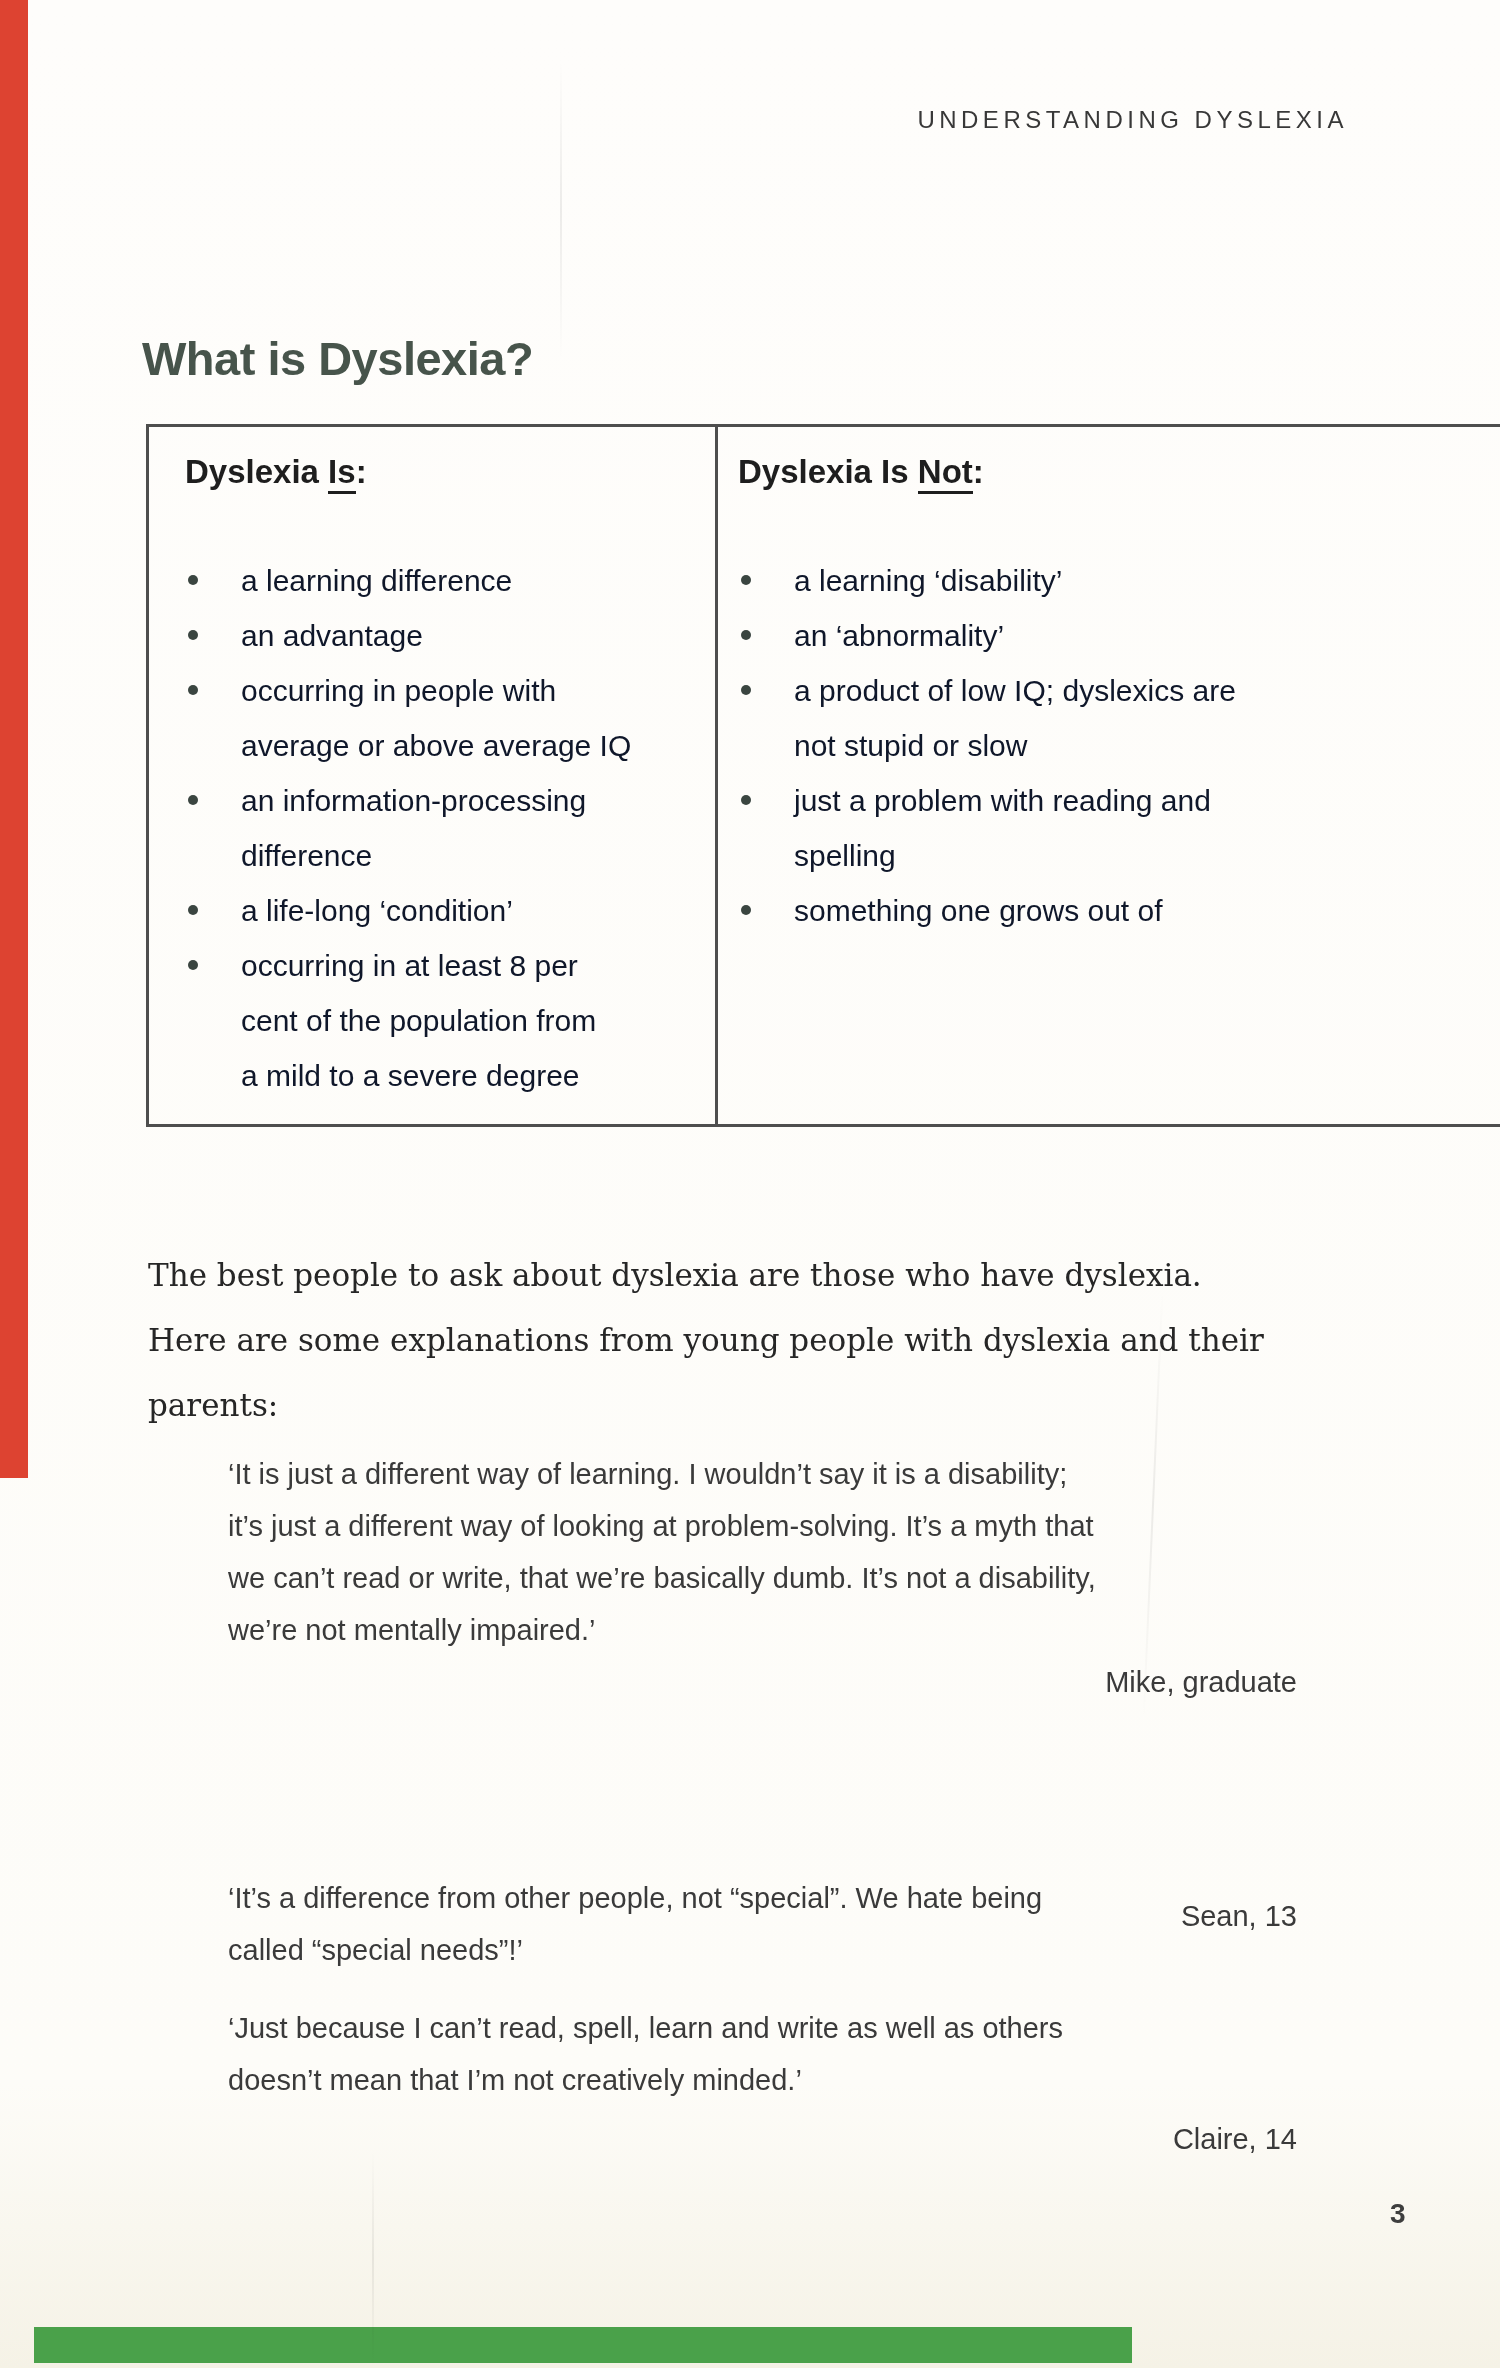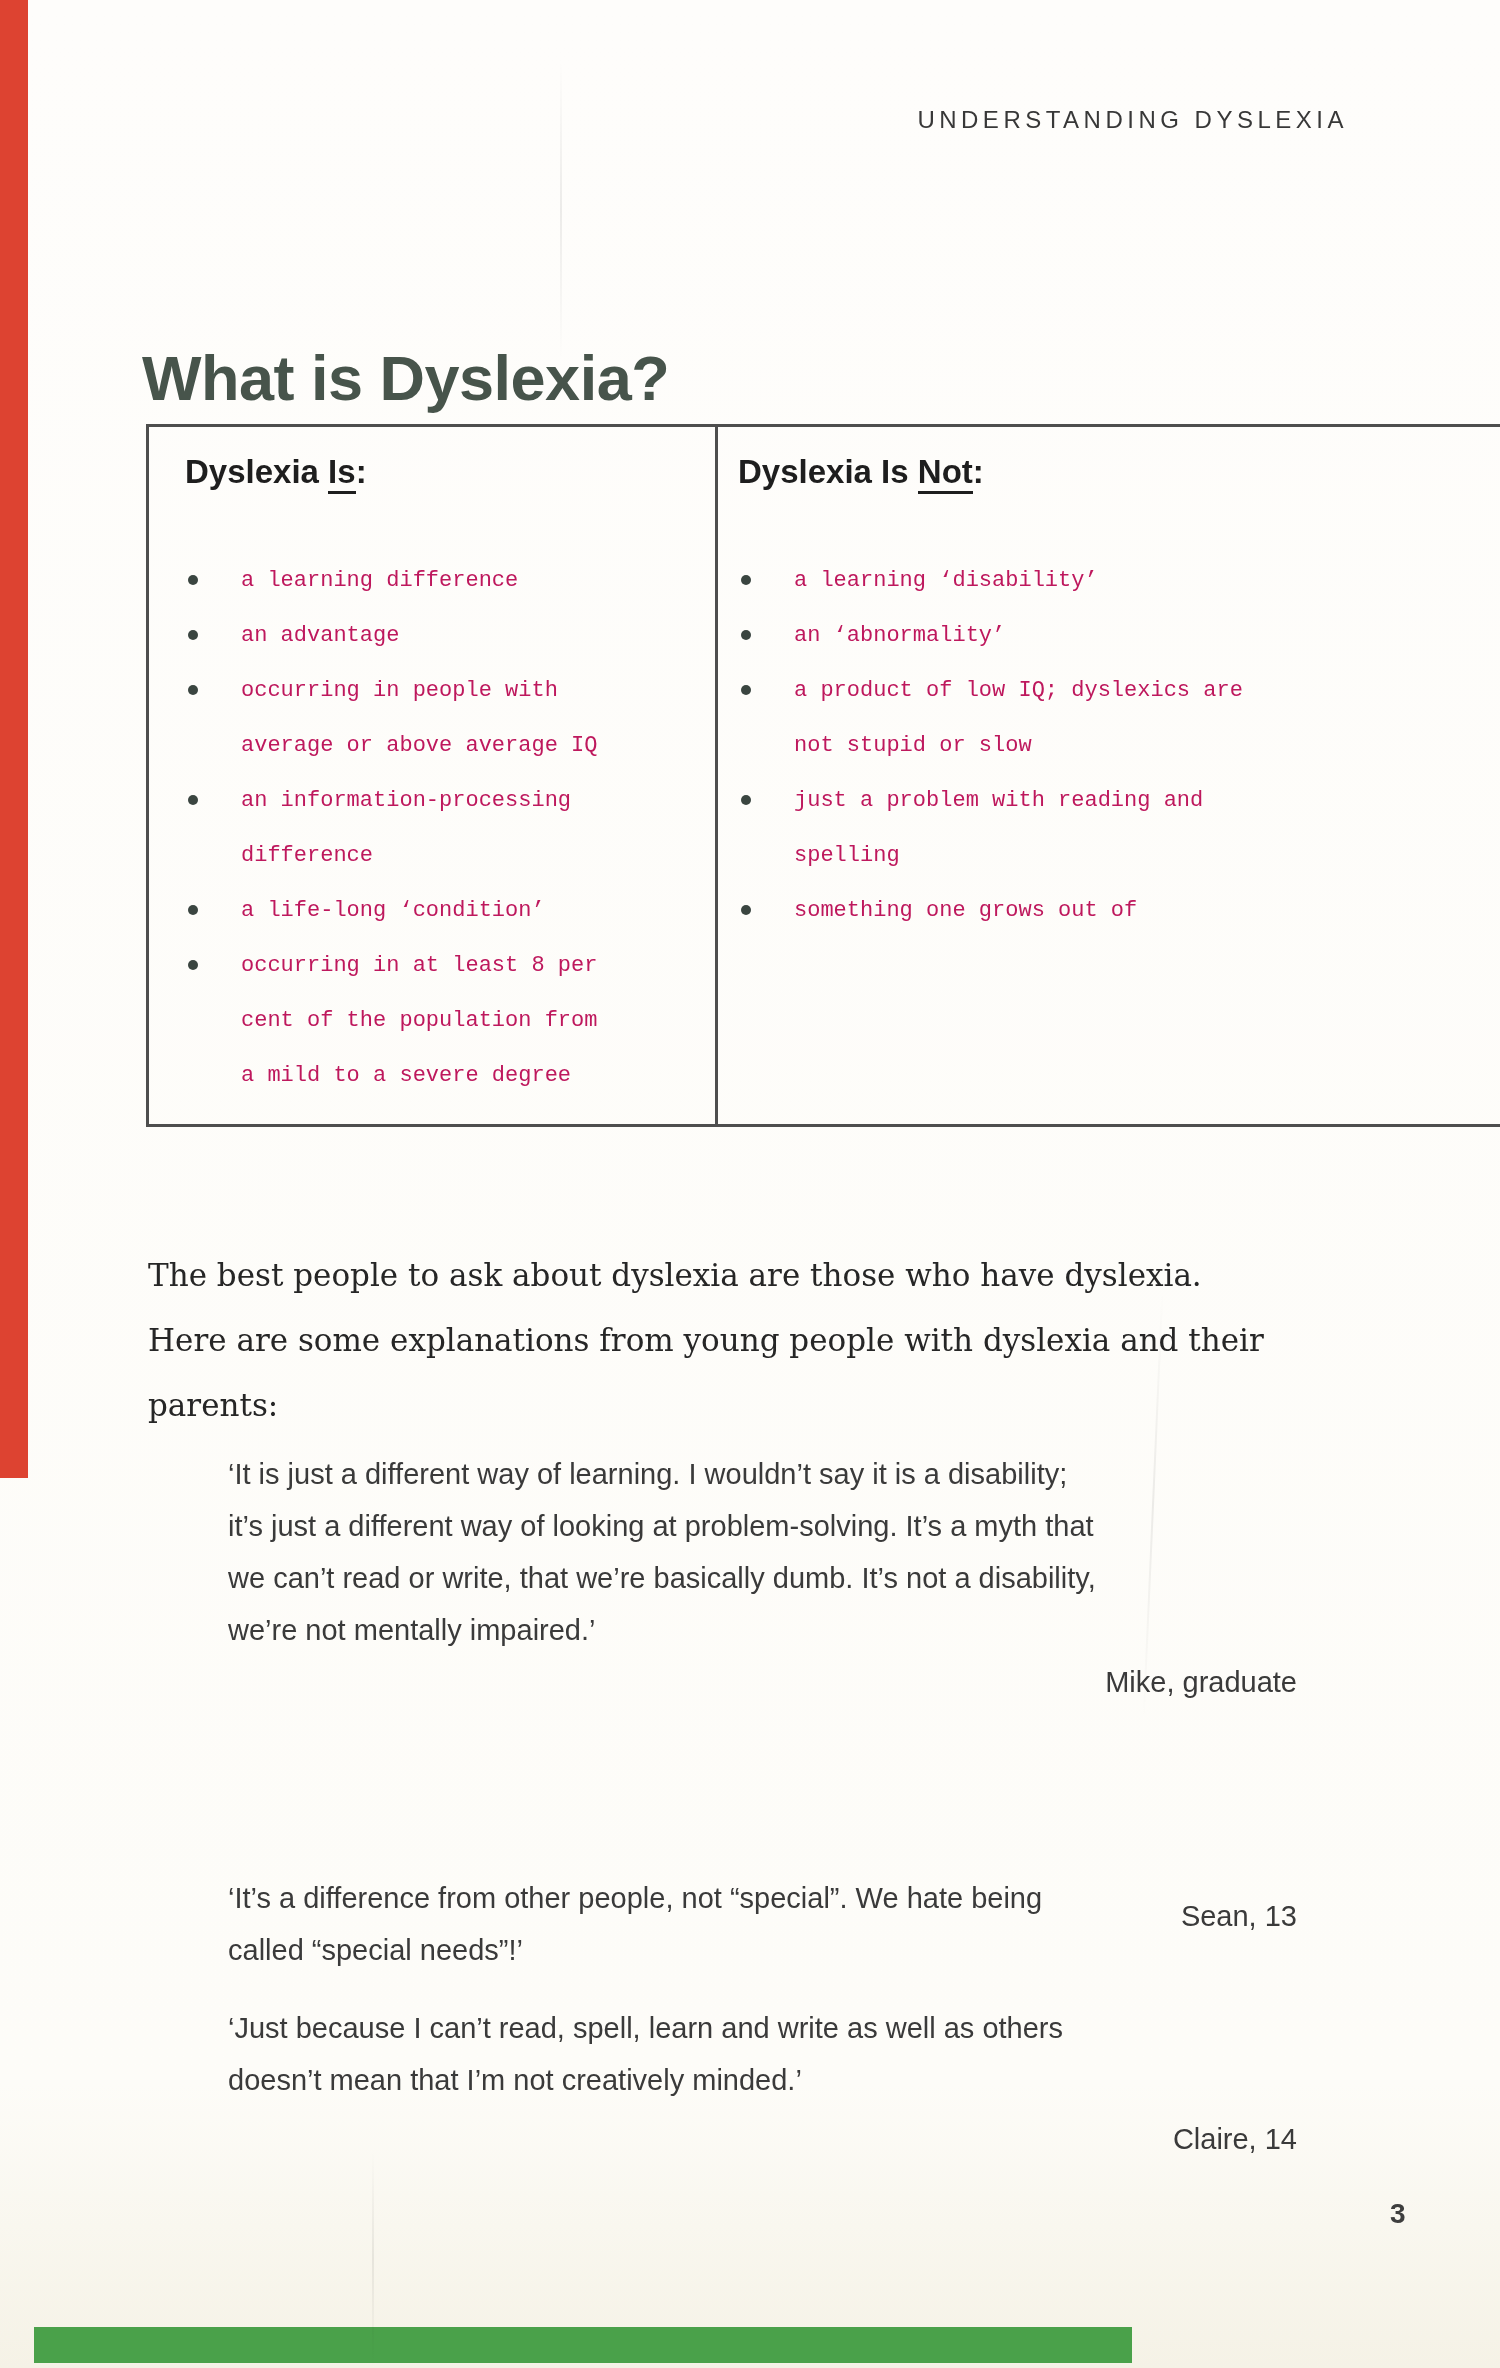--- a/index.html
+++ b/index.html
@@ -13,34 +13,34 @@
 
   
   .crease{position:absolute;width:2px;background:linear-gradient(180deg,rgba(0,0,0,0),rgba(0,0,0,0.07),rgba(0,0,0,0));}
   .crease.c1{left:560px;top:60px;height:300px;}
   .crease.c2{left:1152px;top:1290px;height:430px;transform:rotate(2.5deg);}
   .crease.c3{left:372px;top:2150px;height:218px;}
 
   .running-head{position:absolute;top:106px;right:152px;font-size:24px;font-weight:400;
        letter-spacing:4.5px;color:#383838;}
 
-  .page-title{position:absolute;left:142px;top:300px;font-size:63px;font-weight:700;
+  .page-title{position:absolute;left:142px;top:300px;font-size:47px;font-weight:700;
        letter-spacing:-0.5px;color:#47544b;}
 
   
   .dys-table{position:absolute;left:146px;top:424px;width:1360px;height:703px;
        border:3px solid #4e4e4e;box-sizing:border-box;display:flex;background:transparent;}
   .dys-col{box-sizing:border-box;padding:26px 18px 0 36px;}
   .dys-col.left{width:566px;}
   .dys-col.right{width:640px;border-left:3px solid #4e4e4e;padding-left:20px;}
   .col-heading{margin:0 0 62px 0;font-size:33px;font-weight:700;color:#1e1e1e;}
   .col-heading .u{border-bottom:3px solid #1e1e1e;padding-bottom:1px;}
   .bullet-list{list-style:none;margin:0;padding:0;}
   .bullet-list li{position:relative;padding-left:56px;margin:0;
-       font-family:Liberation Mono, monospace;font-size:22px;line-height:55px;color:#be185d;
+       font-family:Liberation Sans, sans-serif;font-size:30px;line-height:55px;color:#0f172a;
        white-space:pre-line;}
   .bullet-list li::before{content:"";position:absolute;left:3px;top:22px;width:10px;height:10px;
        border-radius:50%;background:#3a4540;}
 
   .intro{position:absolute;left:148px;top:1212px;width:1240px;
        font-family:"DejaVu Serif",serif;font-size:31px;line-height:65px;color:#262626;
        white-space:pre-line;}
 
   .quote{position:absolute;left:228px;width:1085px;font-size:29px;line-height:52px;
        color:#3a3a3a;white-space:pre-line;}

